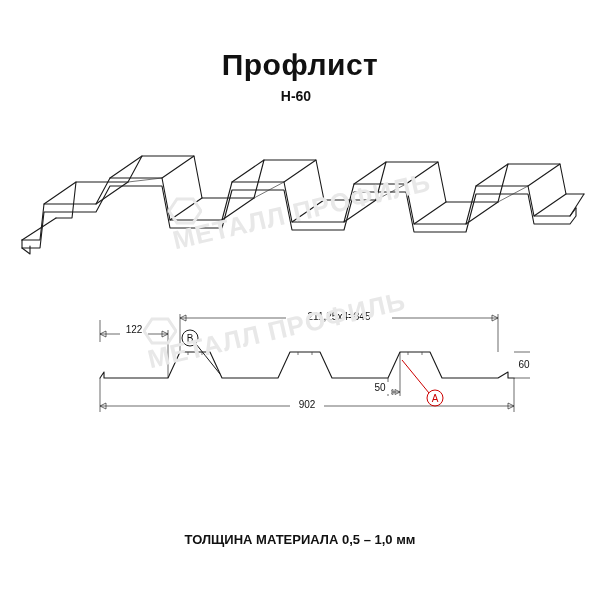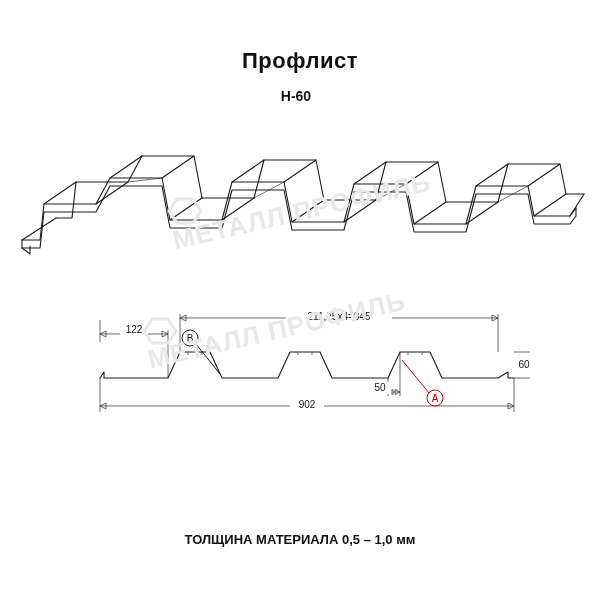--- a/index.html
+++ b/index.html
@@ -18,21 +18,21 @@
   .page {
     position: absolute;
     inset: 0;
   }
   .title {
     position: absolute;
     top: 48px;
     left: 0;
     width: 600px;
     text-align: center;
-    font-size: 22px;
+    font-size: 30px;
     font-weight: bold;
     letter-spacing: 0.5px;
     color: #111111;
   }
   .subtitle {
     position: absolute;
     top: 88px;
     left: 0;
     width: 592px;
     text-align: center;

